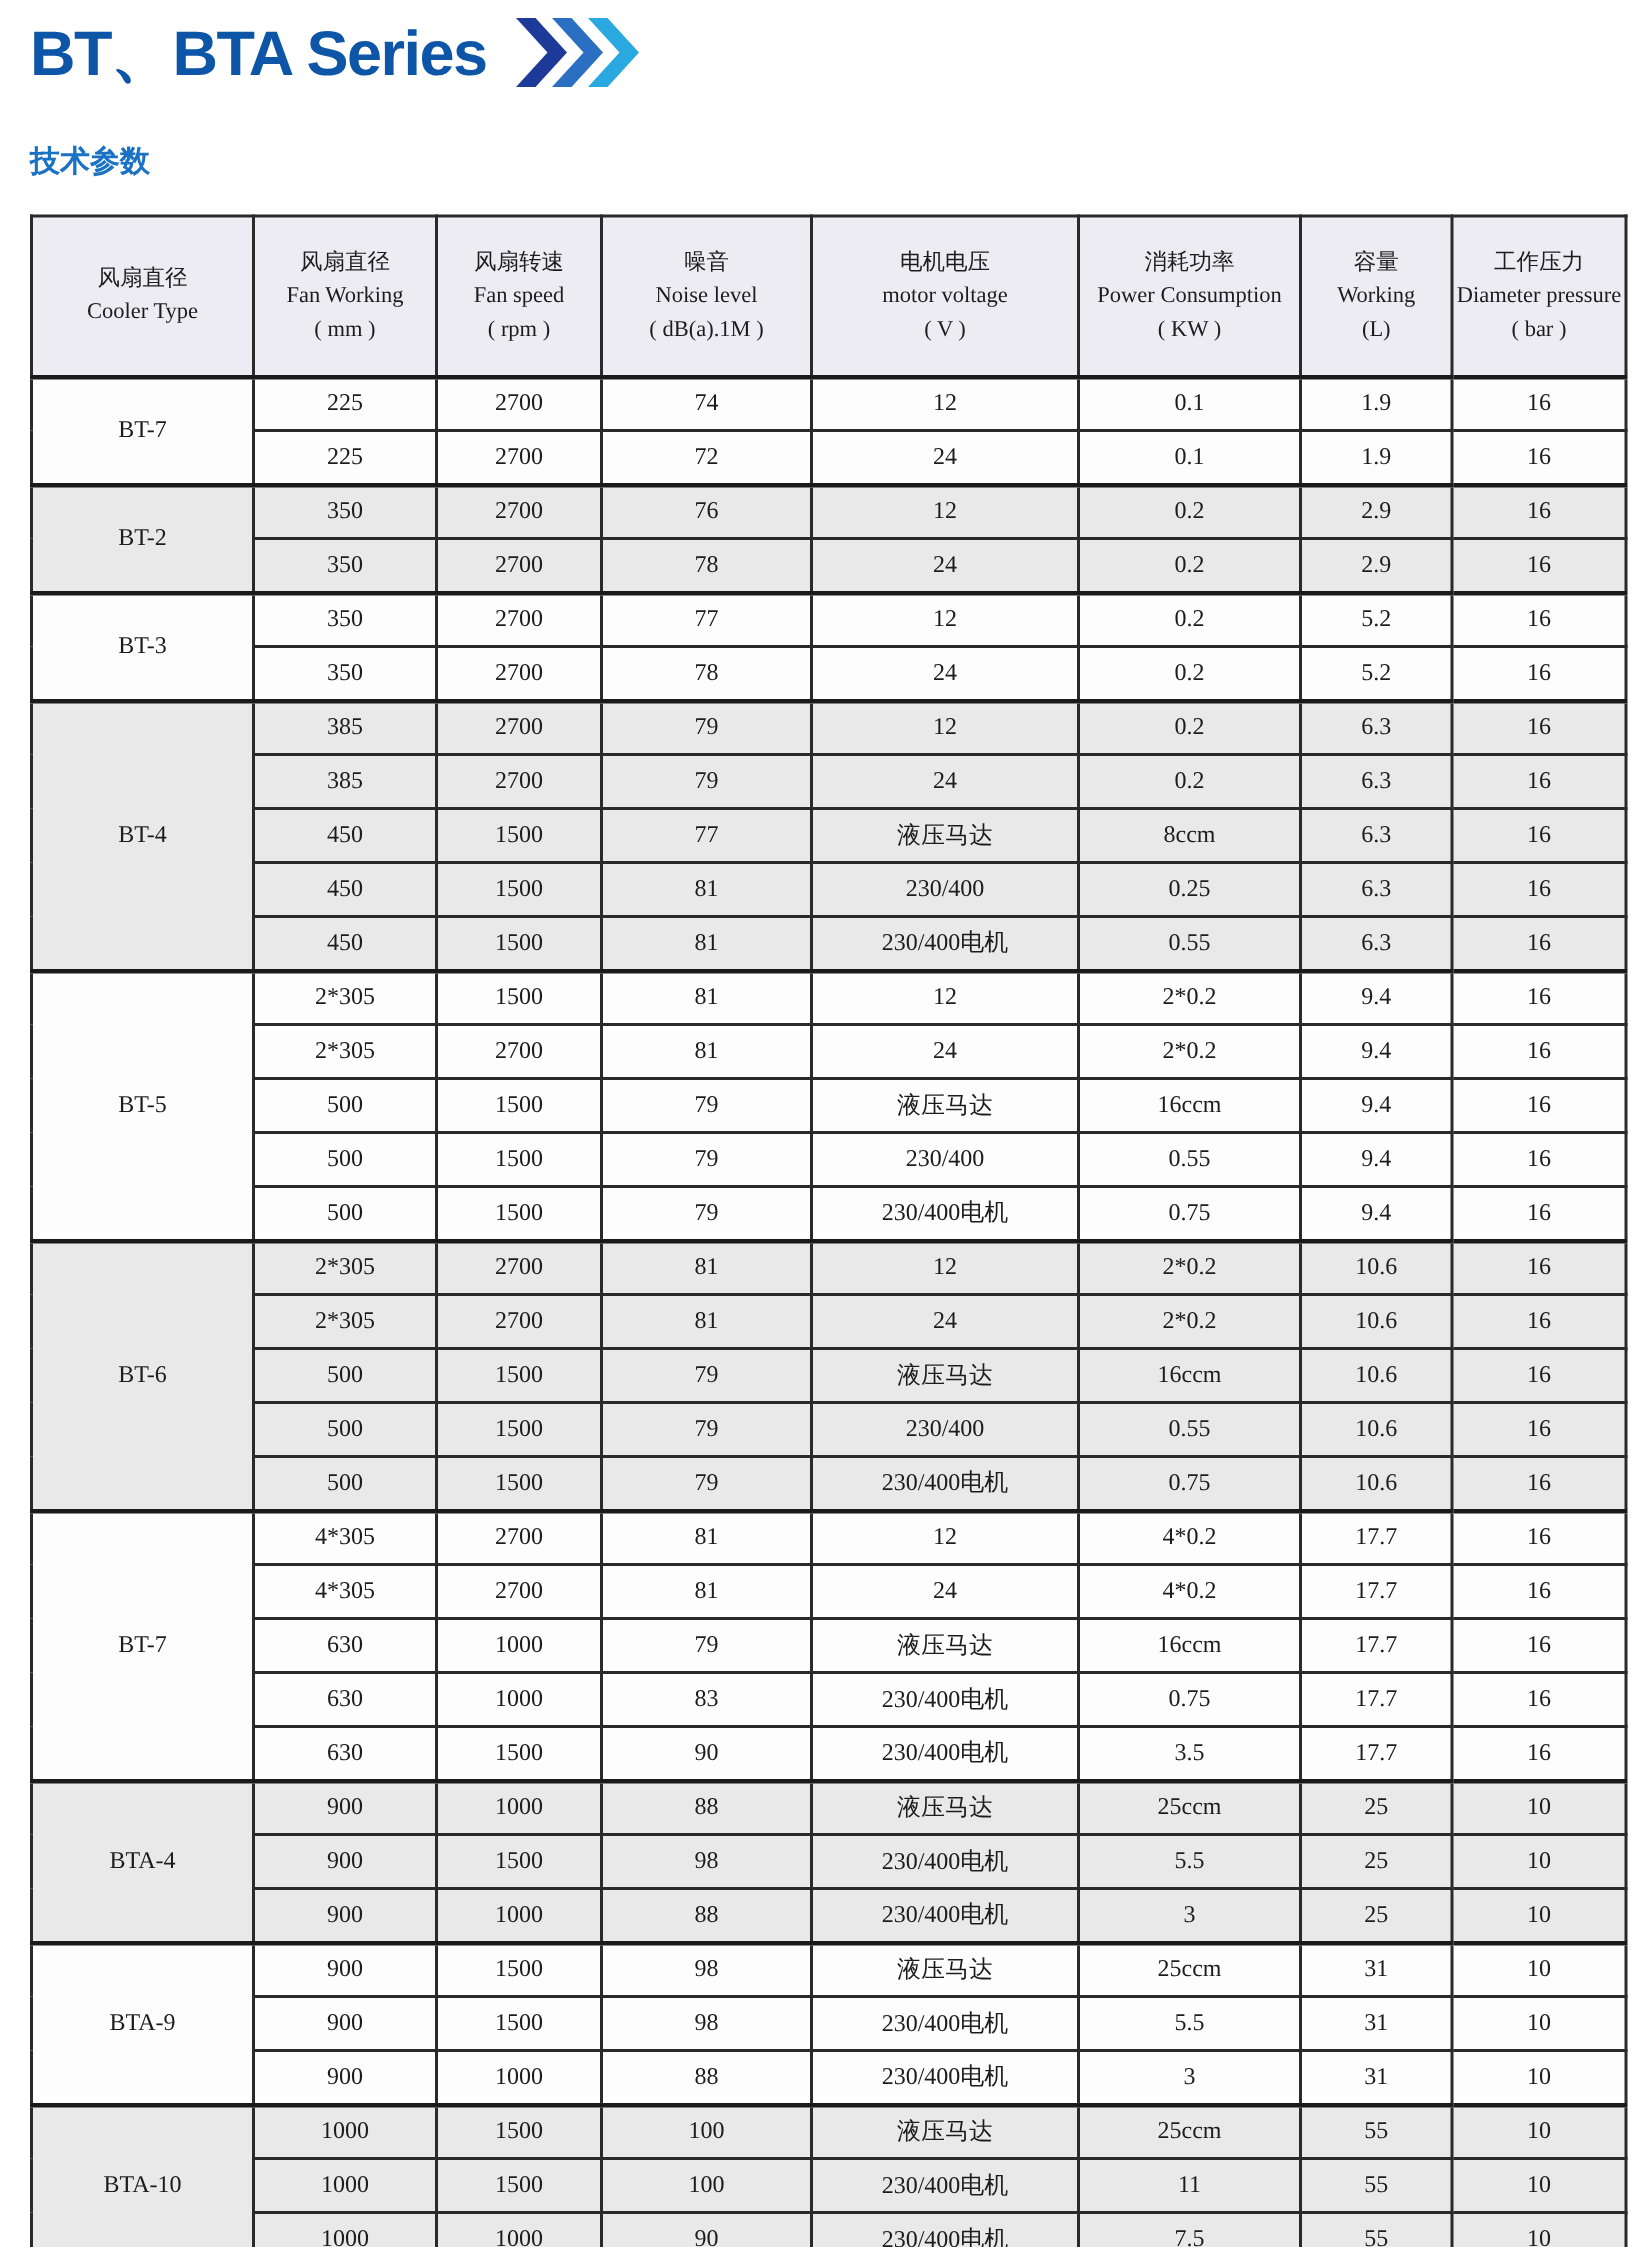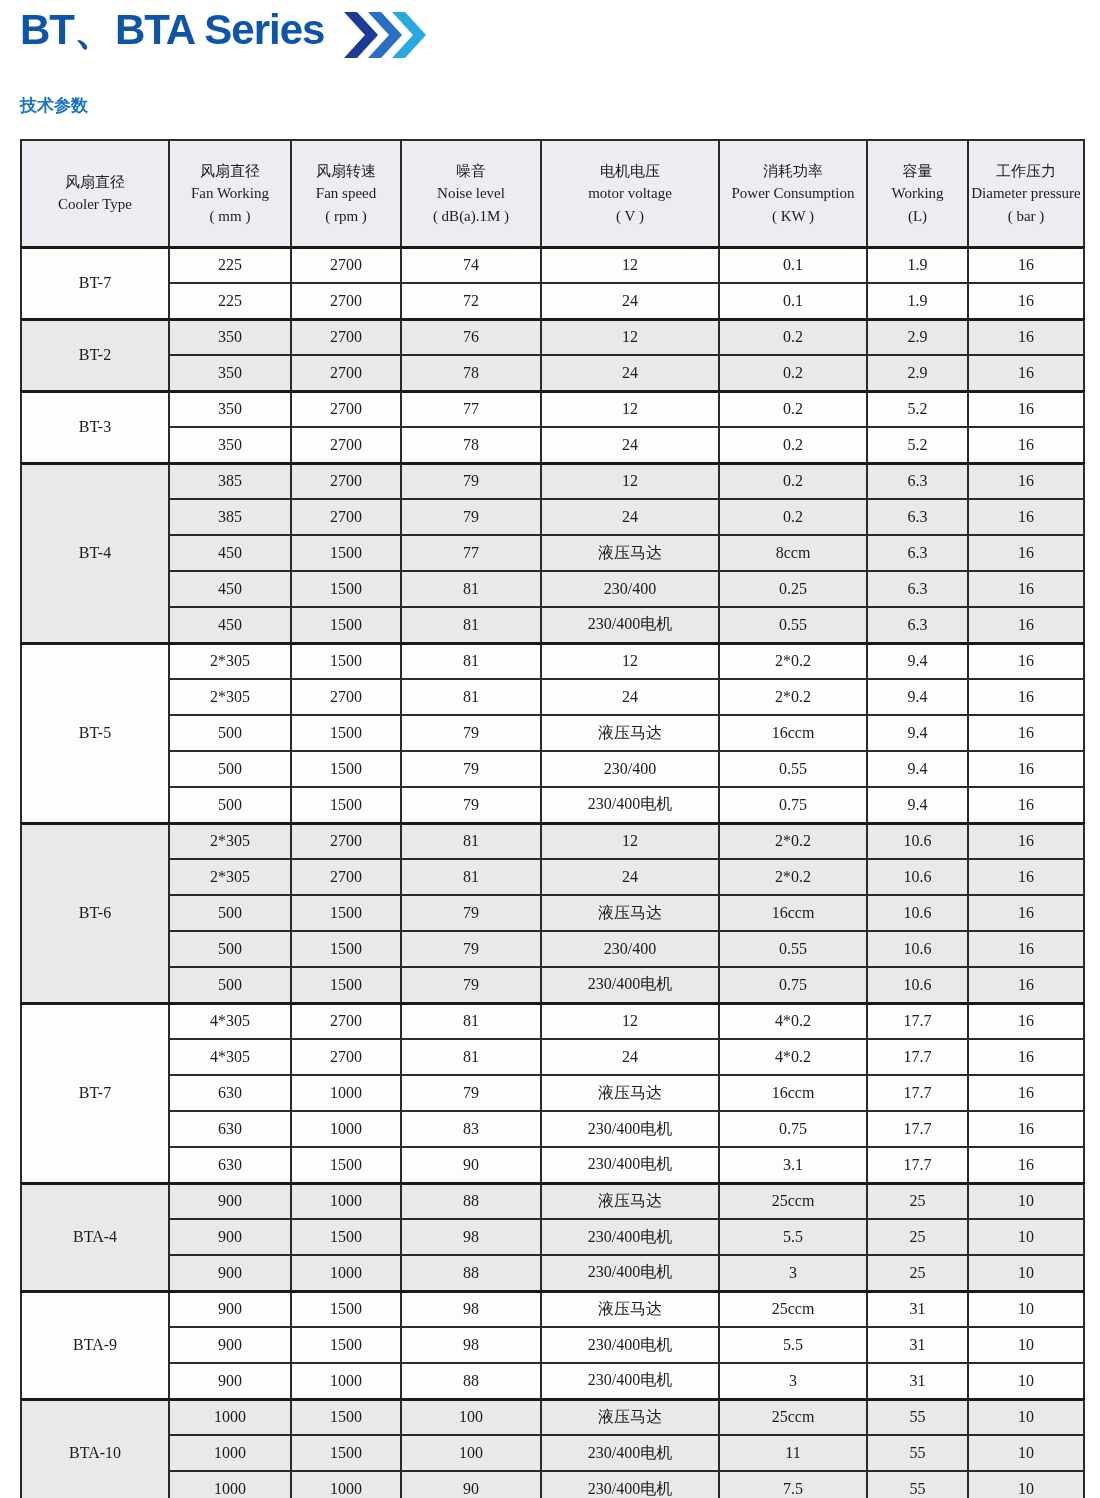--- a/index.html
+++ b/index.html
@@ -4,36 +4,36 @@
 <style>
   * { box-sizing: border-box; }
   html, body { margin: 0; padding: 0; background: #ffffff; }
   body {
     width: 1100px;
     font-family: "Liberation Serif", "DejaVu Serif", serif;
     color: #1c1c1c;
   }
   .page { width: 1100px; padding: 6px 17px 6px 20px; }
 
-  .title-row { display: flex; align-items: flex-start; gap: 20px; margin: 2px 0 0 0; }
+  .title-row { display: flex; align-items: flex-end; gap: 20px; margin: 2px 0 0 0; }
   .page-title {
     font-family: "Liberation Sans", "DejaVu Sans", sans-serif;
     font-weight: bold;
     font-size: 42px;
     line-height: 1.05;
     color: #0d55a7;
     margin: 0;
     letter-spacing: -1px;
   }
   .arrows { display: inline-flex; align-items: center; margin-top: 4px; }
 
   .subtitle {
     font-family: "Liberation Sans", "DejaVu Sans", sans-serif;
     font-weight: bold;
-    font-size: 17px;
+    font-size: 20px;
     color: #1a72c4;
     margin: 36px 0 22px 0;
   }
 
   table.spec {
     border-collapse: collapse;
     table-layout: fixed;
     width: 1063px;
   }
   table.spec th, table.spec td {
@@ -363,21 +363,21 @@
           <td>230/400电机</td>
           <td>0.75</td>
           <td>17.7</td>
           <td>16</td>
         </tr>
         <tr class="plain">
           <td>630</td>
           <td>1500</td>
           <td>90</td>
           <td>230/400电机</td>
-          <td>3.1</td>
+          <td>3.5</td>
           <td>17.7</td>
           <td>16</td>
         </tr>
         <tr class="shaded group-start">
           <td rowspan="3" class="type-cell">BTA-4</td>
           <td>900</td>
           <td>1000</td>
           <td>88</td>
           <td>液压马达</td>
           <td>25ccm</td>

